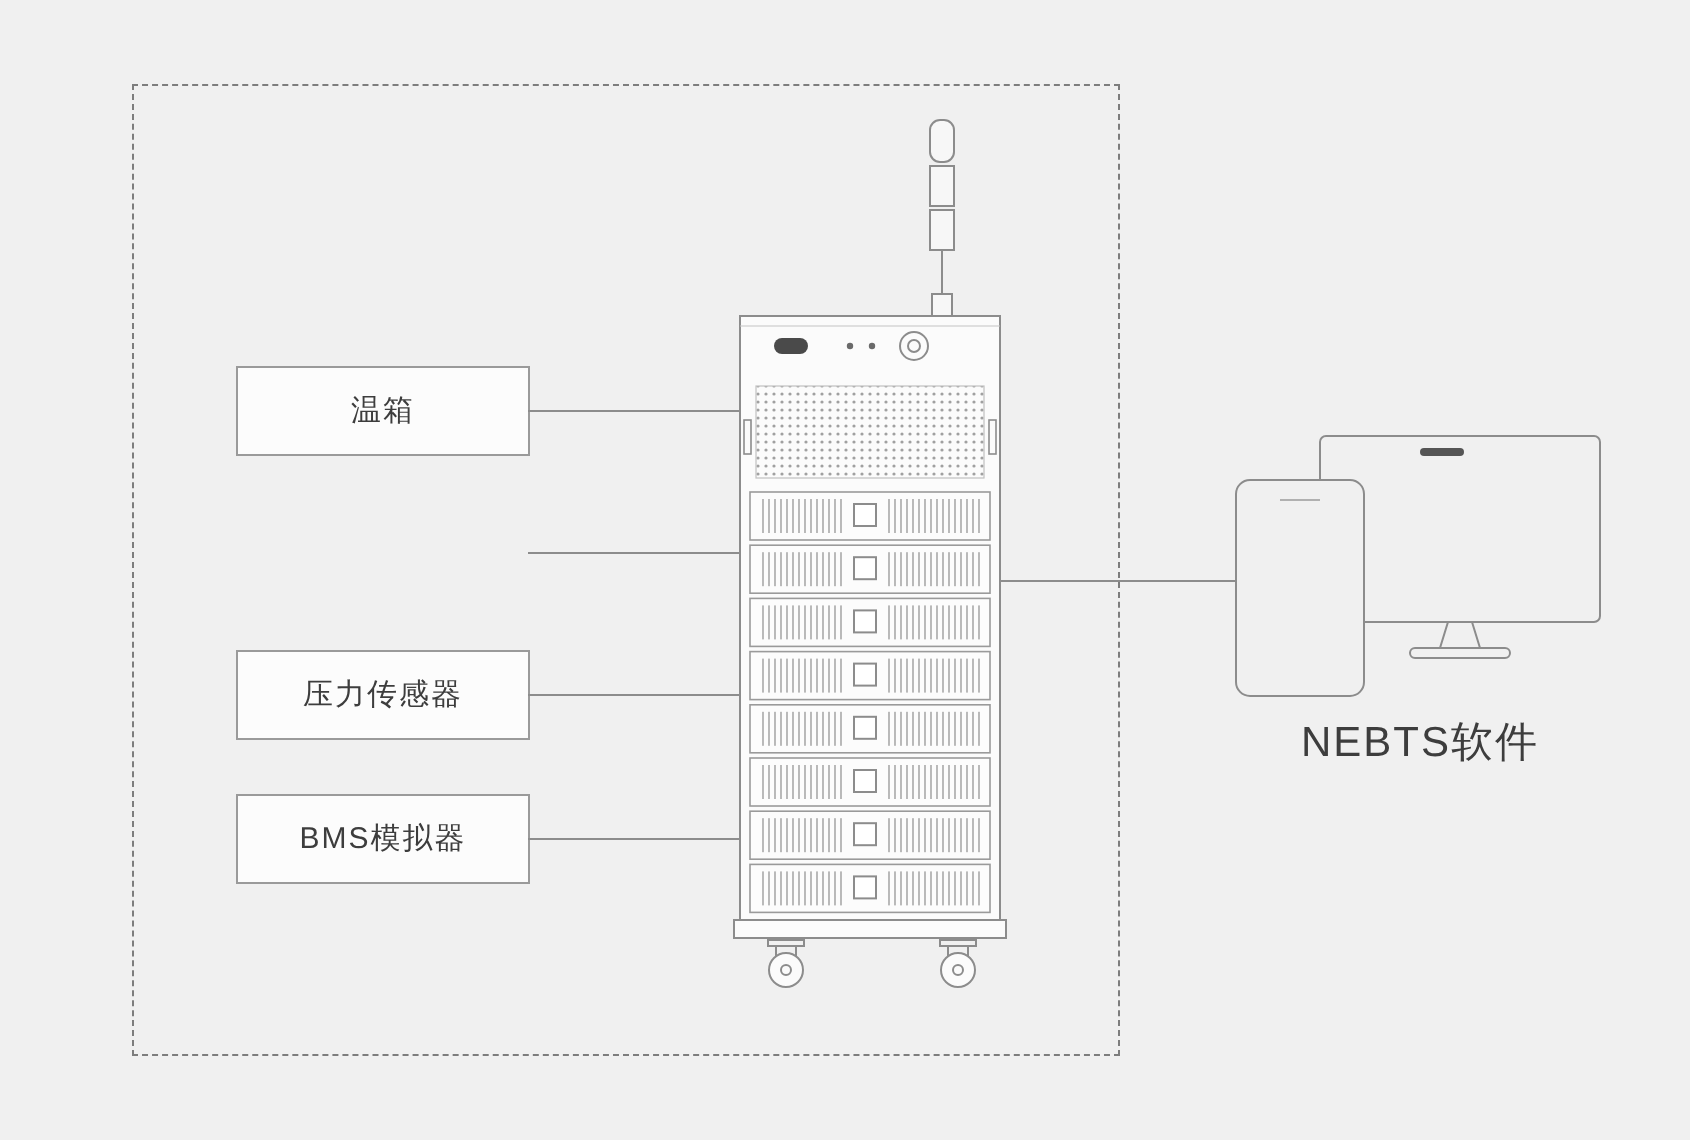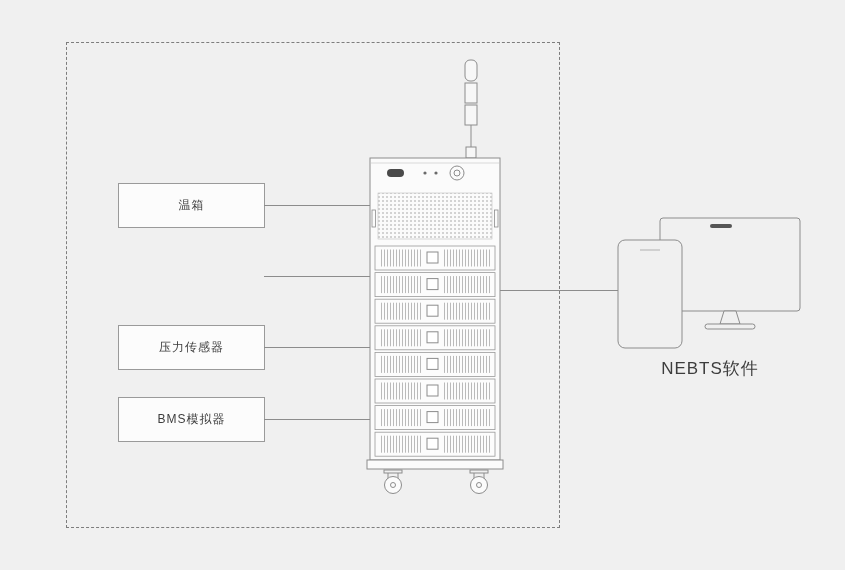--- a/index.html
+++ b/index.html
@@ -1,22 +1,22 @@
 <!DOCTYPE html>
 <html><head>
 <meta charset="utf-8">
 <style>
   html,body{margin:0;padding:0;}
   body{font-family:"Liberation Sans","DejaVu Sans",sans-serif;background:#f0f0f0;}
   .canvas{position:relative;width:845px;height:570px;background:#f0f0f0;overflow:hidden;}
   .boundary{position:absolute;left:66px;top:42px;width:494px;height:486px;border:1px dashed #7d7d7d;box-sizing:border-box;}
-  .comp-box{position:absolute;left:118px;width:147px;height:45px;background:#fcfcfc;border:1px solid #9a9a9a;box-sizing:border-box;display:flex;align-items:center;justify-content:center;font-size:12px;color:#3d3d3d;letter-spacing:1px;text-align:center;}
+  .comp-box{position:absolute;left:118px;width:147px;height:45px;background:#fcfcfc;border:1px solid #9a9a9a;box-sizing:border-box;display:flex;align-items:center;justify-content:center;font-size:15px;color:#3d3d3d;letter-spacing:1px;text-align:center;}
   .hline{position:absolute;height:1px;background:#8c8c8c;}
   .svg-abs{position:absolute;}
-  .computer-label{position:absolute;left:610px;top:357px;width:200px;text-align:center;font-size:17px;color:#3d3d3d;letter-spacing:1px;}
+  .computer-label{position:absolute;left:610px;top:357px;width:200px;text-align:center;font-size:21px;color:#3d3d3d;letter-spacing:1px;}
 </style>
 </head>
 <body>
 
 <div class="canvas">
 
   <div class="boundary"></div>
 
   <div class="comp-box" style="top:183px">
     <span>温箱</span>

